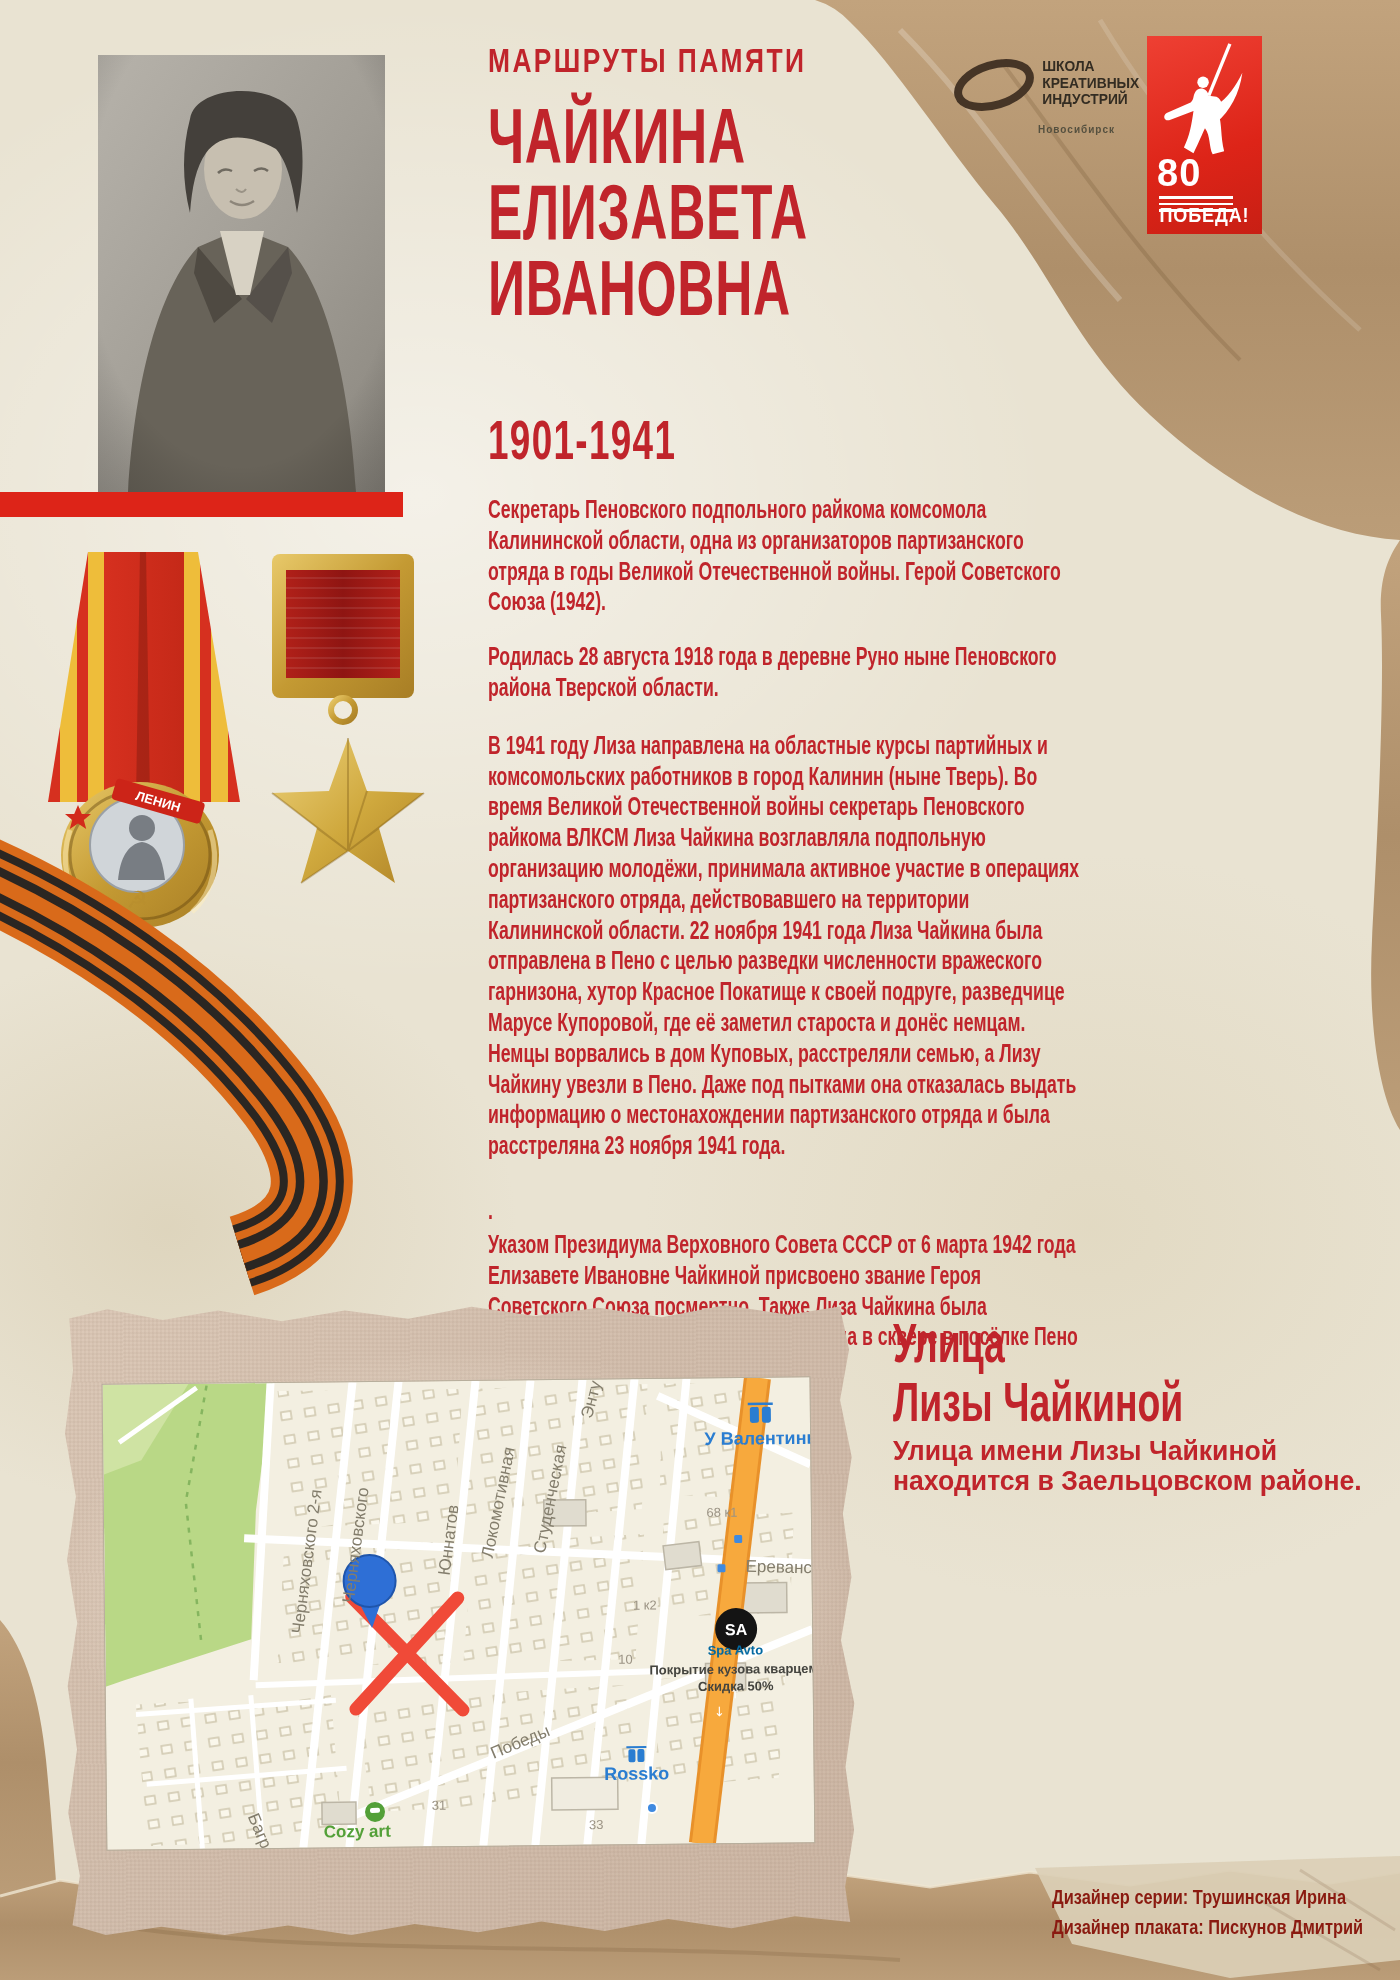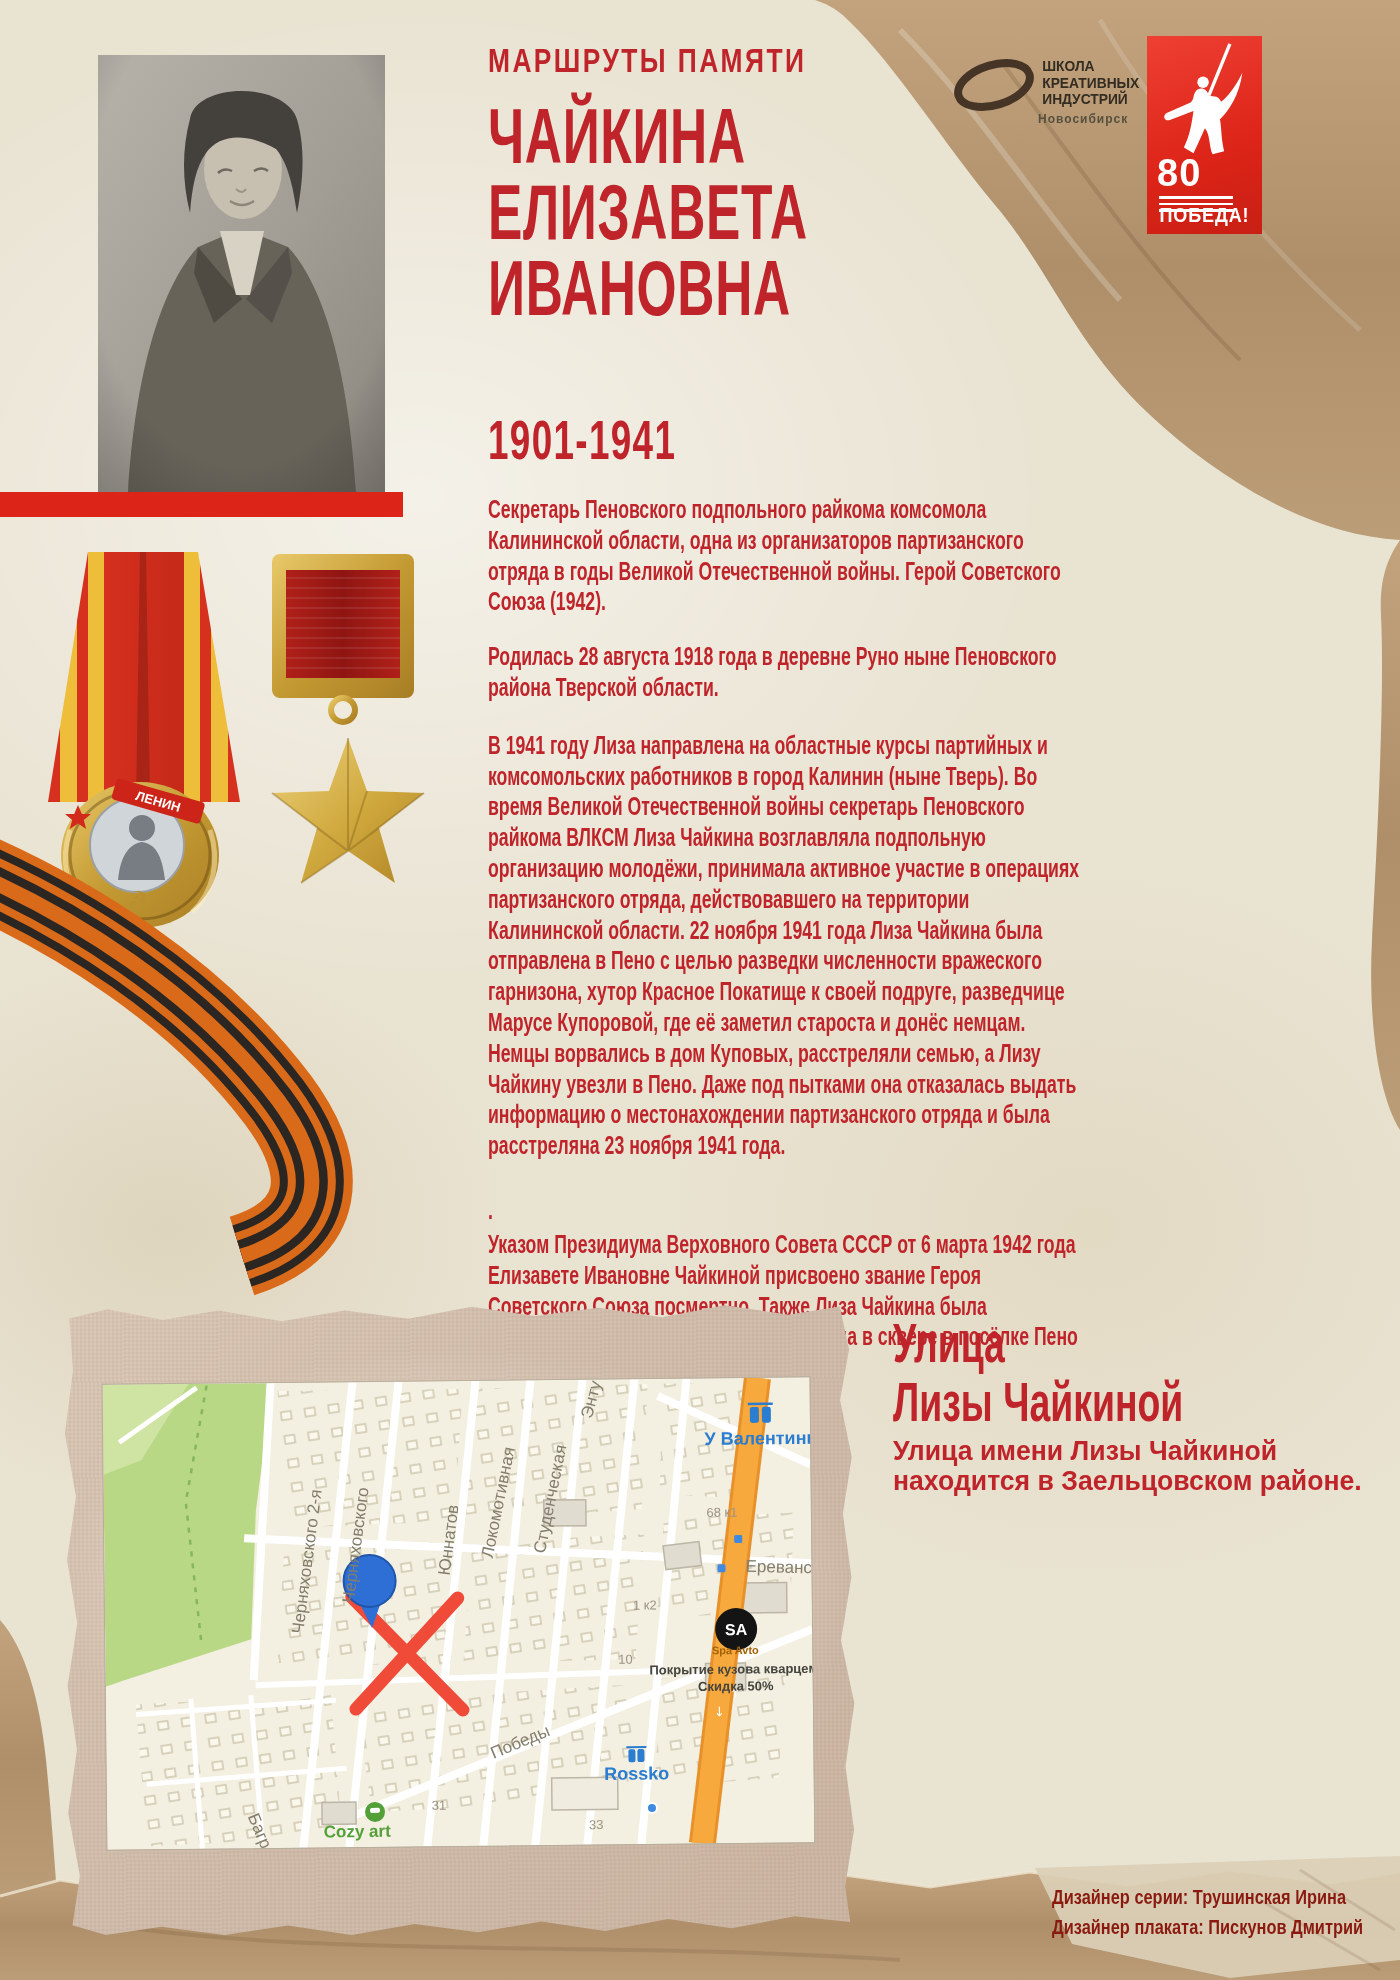--- a/index.html
+++ b/index.html
@@ -29,39 +29,39 @@
   
   .portrait{left:98px;top:55px;width:287px;height:437px;}
   
   .badge{left:1147px;top:36px;width:115px;height:198px;background:linear-gradient(160deg,#ee4033,#dd2418 60%,#c81f14);}
   .badge .num{position:absolute;left:10px;top:116px;color:#fff;font-weight:bold;font-size:38px;letter-spacing:1px;}
   .badge .bars{position:absolute;left:12px;top:160px;width:74px;}
   .badge .bars div{height:2.5px;background:#fff;margin-bottom:4px;}
   .badge .vlabel{position:absolute;left:0;right:0;top:168px;text-align:center;color:#fff;font-weight:bold;font-size:20px;letter-spacing:1px;transform:scaleX(.9);}
   
   .slogo-text{left:1038px;top:58px;color:#332c22;font-weight:bold;font-size:15px;line-height:16.5px;transform:scaleX(.92);}
-  .slogo-city{left:1038px;top:112px;color:#55503f;font-weight:bold;font-size:12px;letter-spacing:1px;text-align:center;}
+  .slogo-city{left:1038px;top:124px;color:#55503f;font-weight:bold;font-size:10px;letter-spacing:1px;text-align:center;}
   
   .street-title{left:893px;top:1314px;font-weight:bold;font-size:55px;line-height:59px;transform:scaleX(.68);white-space:nowrap;}
   .street-body{left:893px;top:1436px;width:494px;transform:scaleX(.95);font-weight:bold;font-size:28px;line-height:29.6px;}
   
   .frame{left:63px;top:1303px;width:792px;height:632px;transform:rotate(-.6deg);
     background:
       radial-gradient(500px 300px at 50% 45%, rgba(248,240,226,.9), rgba(248,240,226,0) 80%),
       repeating-linear-gradient(0deg, rgba(120,90,70,.05) 0 2px, rgba(255,255,255,0) 2px 4px),
       repeating-linear-gradient(90deg, rgba(120,90,70,.05) 0 2px, rgba(255,255,255,0) 2px 4px),
       linear-gradient(135deg,#dcc9b8,#d3bfae 45%,#cdb7a5);
     clip-path:polygon(1.2% 1.8%,6% .4%,13% 2.2%,20% .8%,28% 2.6%,36% 1%,44% 2.4%,52% .6%,60% 2.2%,68% 1%,76% 2.6%,84% .8%,92% 2.4%,98.5% 1.2%,99.6% 8%,98.4% 16%,99.8% 25%,98.6% 34%,99.6% 44%,98.2% 54%,99.8% 64%,98.6% 74%,99.6% 84%,98.4% 93%,99% 98.6%,92% 97.6%,84% 99.4%,76% 97.8%,68% 99.6%,60% 98%,52% 99.6%,44% 98.2%,36% 99.8%,28% 98.2%,20% 99.6%,12% 98.2%,5% 99.4%,.8% 97.8%,1.8% 90%,.4% 80%,1.6% 70%,.5% 60%,1.8% 50%,.6% 40%,1.8% 30%,.5% 20%,1.6% 10%);}
   .map{position:absolute;left:42px;top:78px;width:707px;height:465px;overflow:hidden;background:#f3efe1;outline:1px solid #b7ae9c;}
   .map-labels{position:absolute;inset:0;}
   .maplabel{position:absolute;white-space:nowrap;font-family:"Liberation Sans","DejaVu Sans",sans-serif;}
   .st{color:#837d6c;font-size:17px;}
   .num{color:#9b9384;font-size:13px;}
   .poib{color:#2a7dd1;font-weight:bold;font-size:18px;}
-  .poik{color:#a16207;font-weight:bold;font-size:11px;}
+  .poik{color:#0369a1;font-weight:bold;font-size:13px;}
   .poisub{color:#44443f;font-weight:bold;font-size:13px;}
   .poig{color:#53a038;font-weight:bold;font-size:17px;}
   
   .src{left:55px;top:1921px;color:#7b150f;font-weight:bold;font-size:19px;letter-spacing:.4px;white-space:nowrap;}
   .des1{left:1052px;top:1886px;}
   .des2{left:1052px;top:1916px;}
   .des{color:#8a1a10;font-weight:bold;font-size:19.5px;transform:scaleX(.84);white-space:nowrap;}
 </style>
 </head>
 <body>

